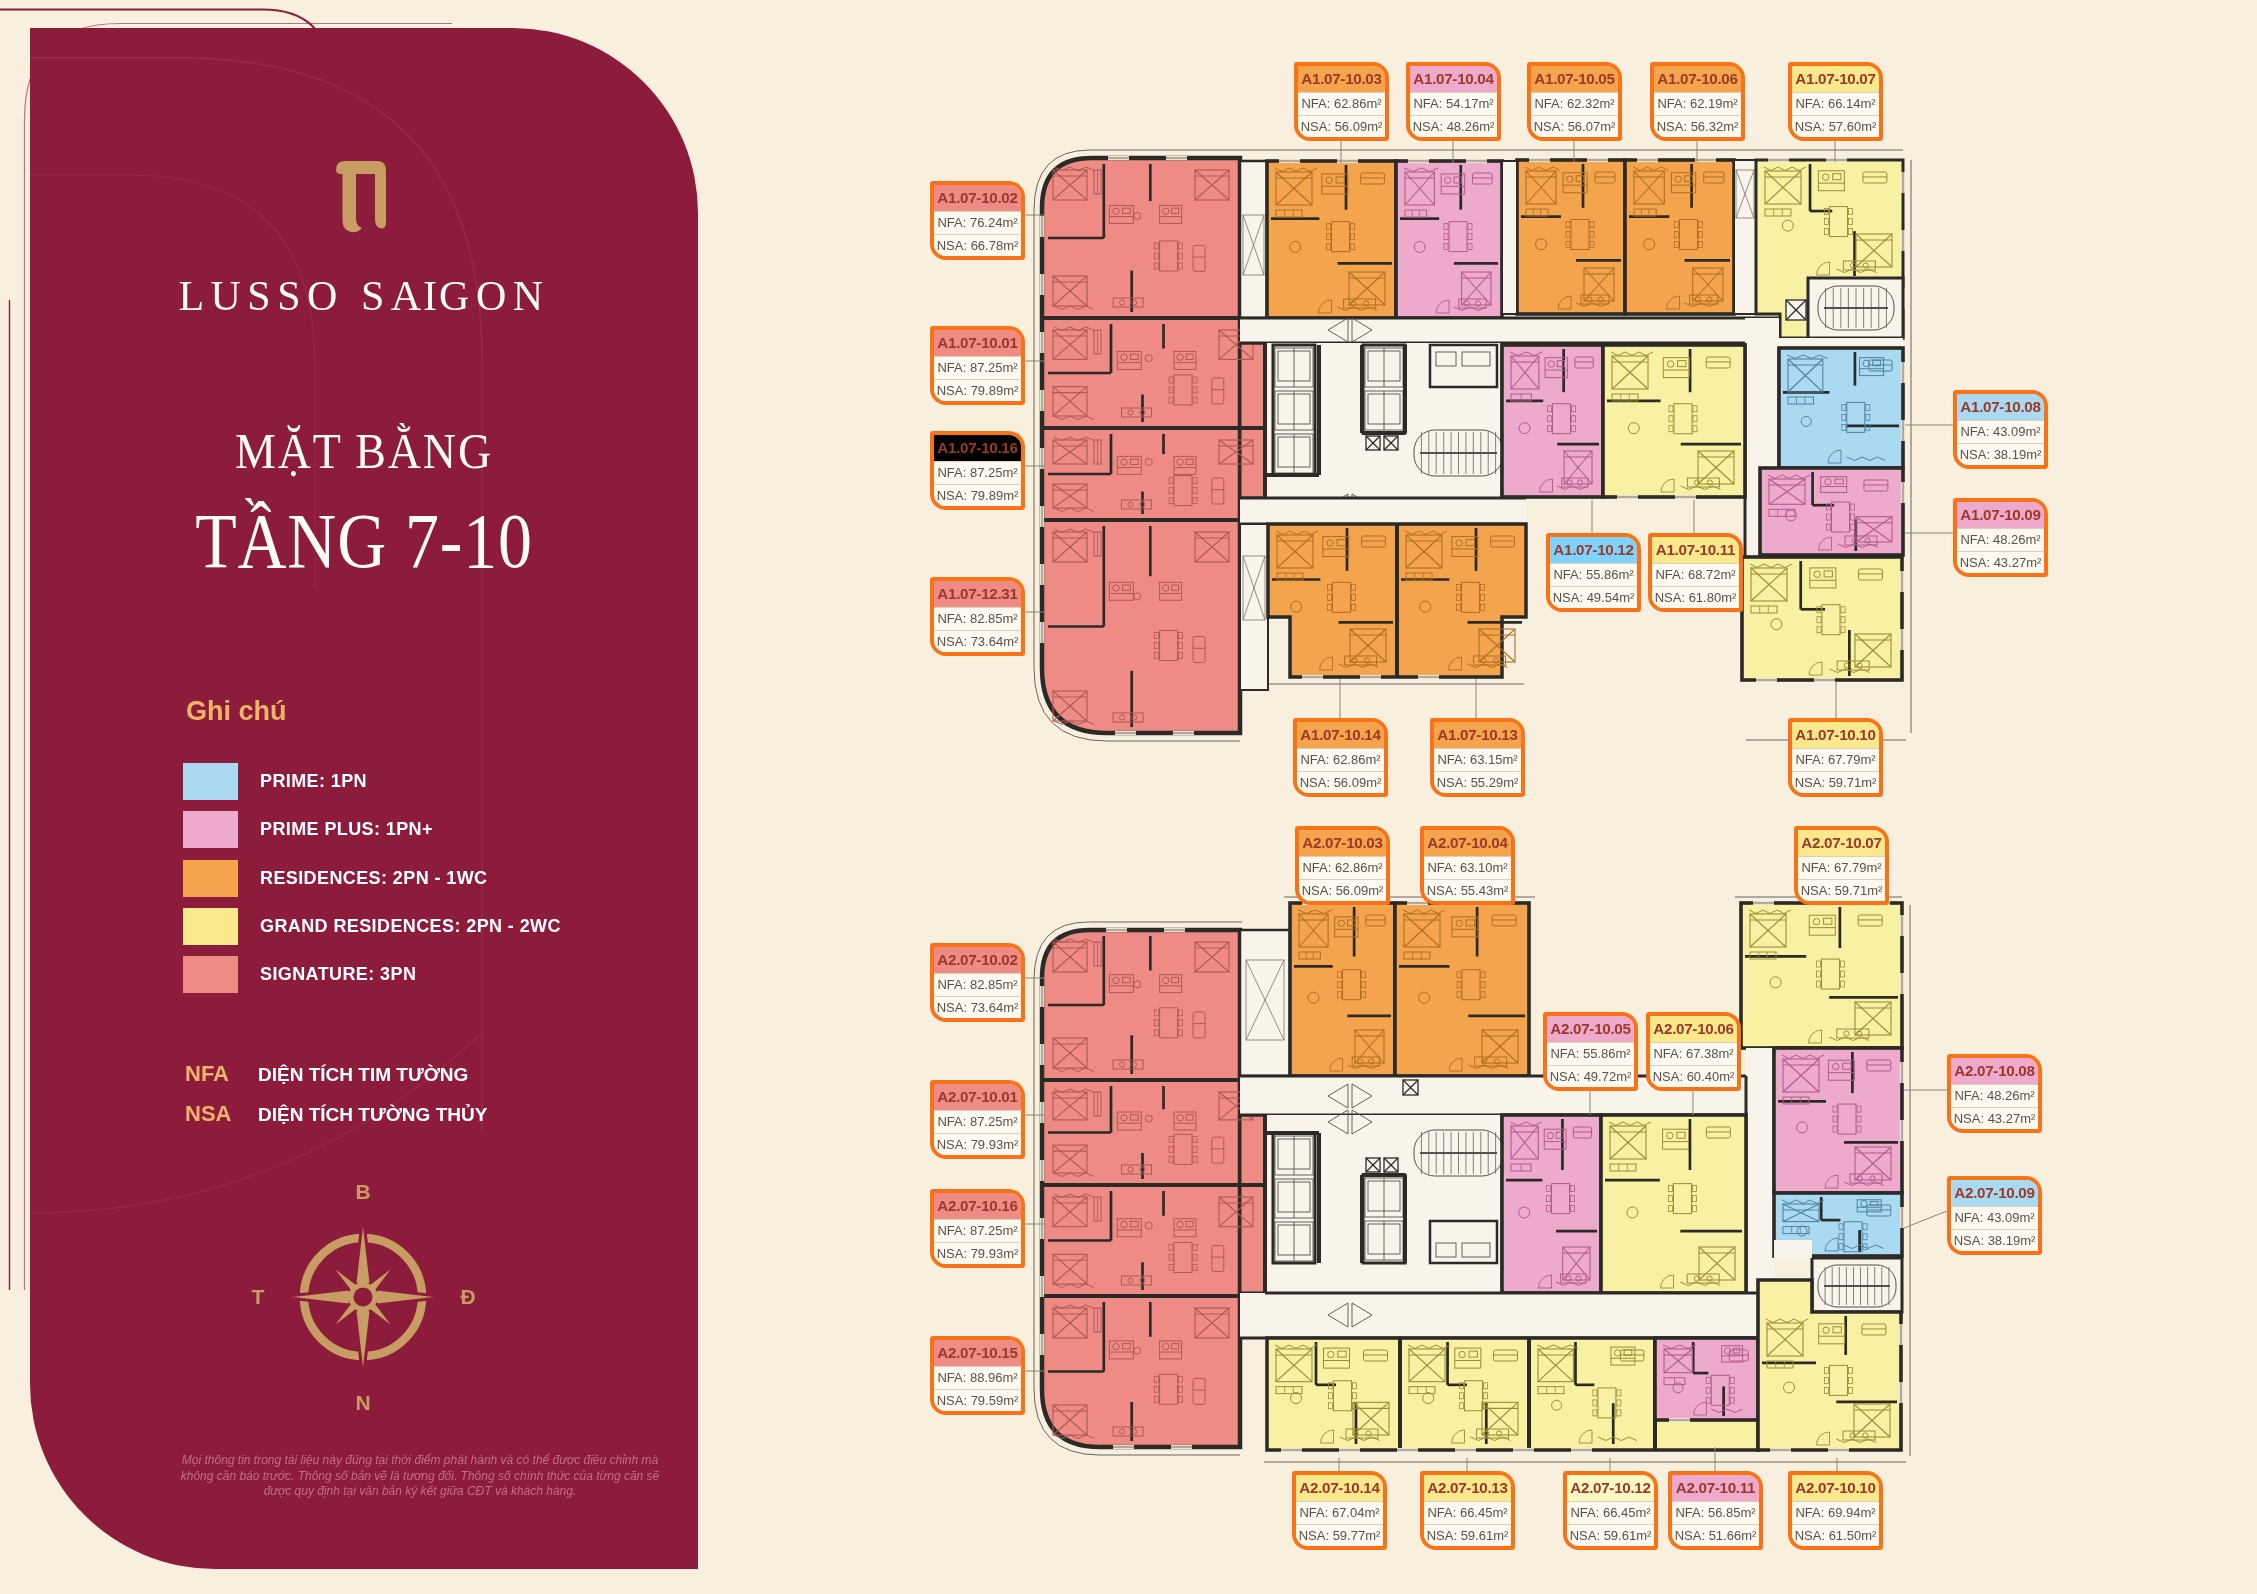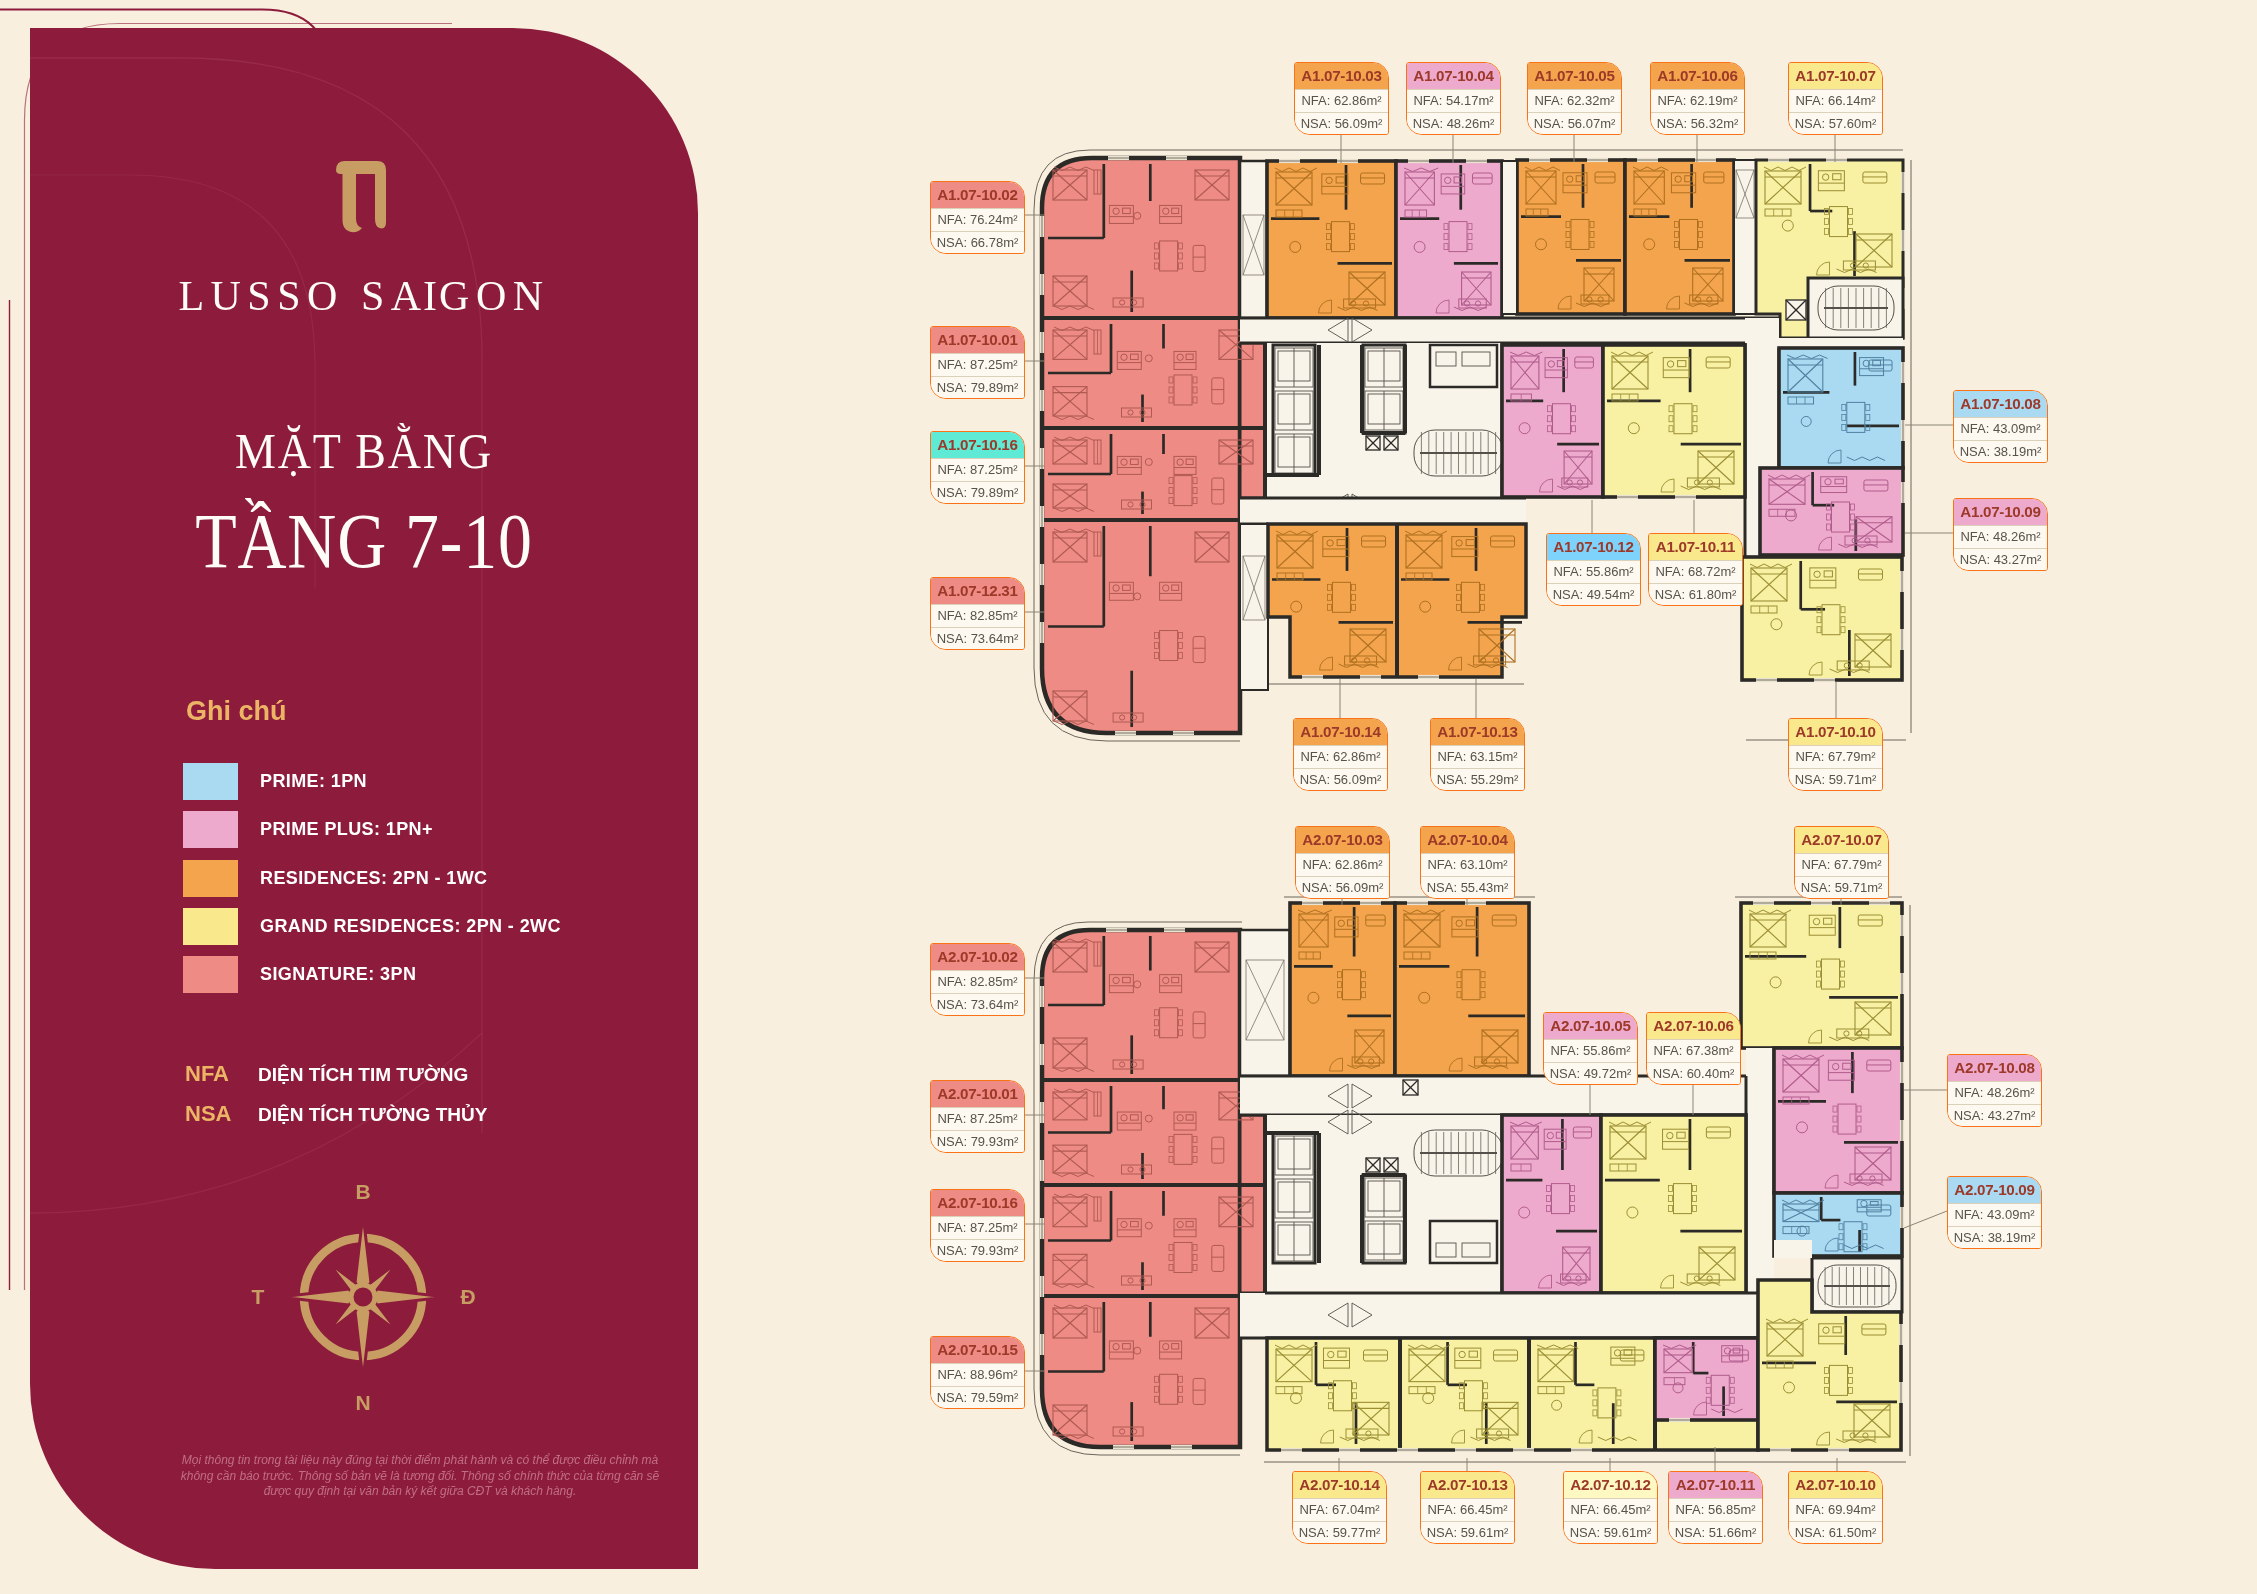--- a/index.html
+++ b/index.html
@@ -1,18 +1,18 @@
 <!DOCTYPE html>
 <html lang="vi"><head><meta charset="utf-8">
 <style>
 *{margin:0;padding:0;box-sizing:border-box}
 html,body{width:2257px;height:1594px;background:#f9efdf;overflow:hidden;
  font-family:"Liberation Sans",sans-serif;position:relative}
 #plans{position:absolute;left:0;top:0}
-.card{position:absolute;width:95px;background:#fdf9f0;border:1px solid #f97316;
+.card{position:absolute;width:95px;background:#fdf9f0;border:4px solid #f97316;
  border-radius:3px 16px 3px 16px;overflow:hidden;text-align:center;z-index:5}
 .ct{font-weight:bold;font-size:15.2px;line-height:26px;color:#9c3928;letter-spacing:-0.3px;white-space:nowrap}
 .cr{font-size:13px;line-height:21.5px;color:#57534a;border-top:1px solid #ddd0b8;background:#fdf9f0;white-space:nowrap}
 .panel{position:absolute;left:30px;top:28px;width:668px;height:1541px;background:#8d1c3c;
  border-radius:0 185px 0 185px;z-index:2;overflow:hidden}
 .brand{position:absolute;left:0;width:100%;text-align:center;color:#fdfcf7;
  font-family:"Liberation Serif",serif}
 .leg{position:absolute;display:flex;align-items:center}
 .sw{width:55px;height:37px;margin-right:22px;flex:none}
 .lt{font-size:18px;font-weight:bold;color:#fff;letter-spacing:0.4px}
@@ -2154,21 +2154,21 @@
 <div class="cr cb">NSA:&nbsp;66.78m²</div>
 </div>
 
 <div class="card" style="left:930px;top:326px">
 <div class="ct" style="background:#ee8b85">A1.07-10.01</div>
 <div class="cr">NFA:&nbsp;87.25m²</div>
 <div class="cr cb">NSA:&nbsp;79.89m²</div>
 </div>
 
 <div class="card" style="left:930px;top:431px">
-<div class="ct" style="background:#5eead4">A1.07-10.16</div>
+<div class="ct" style="background:#000000">A1.07-10.16</div>
 <div class="cr">NFA:&nbsp;87.25m²</div>
 <div class="cr cb">NSA:&nbsp;79.89m²</div>
 </div>
 
 <div class="card" style="left:930px;top:577px">
 <div class="ct" style="background:#ee8b85">A1.07-12.31</div>
 <div class="cr">NFA:&nbsp;82.85m²</div>
 <div class="cr cb">NSA:&nbsp;73.64m²</div>
 </div>
 

